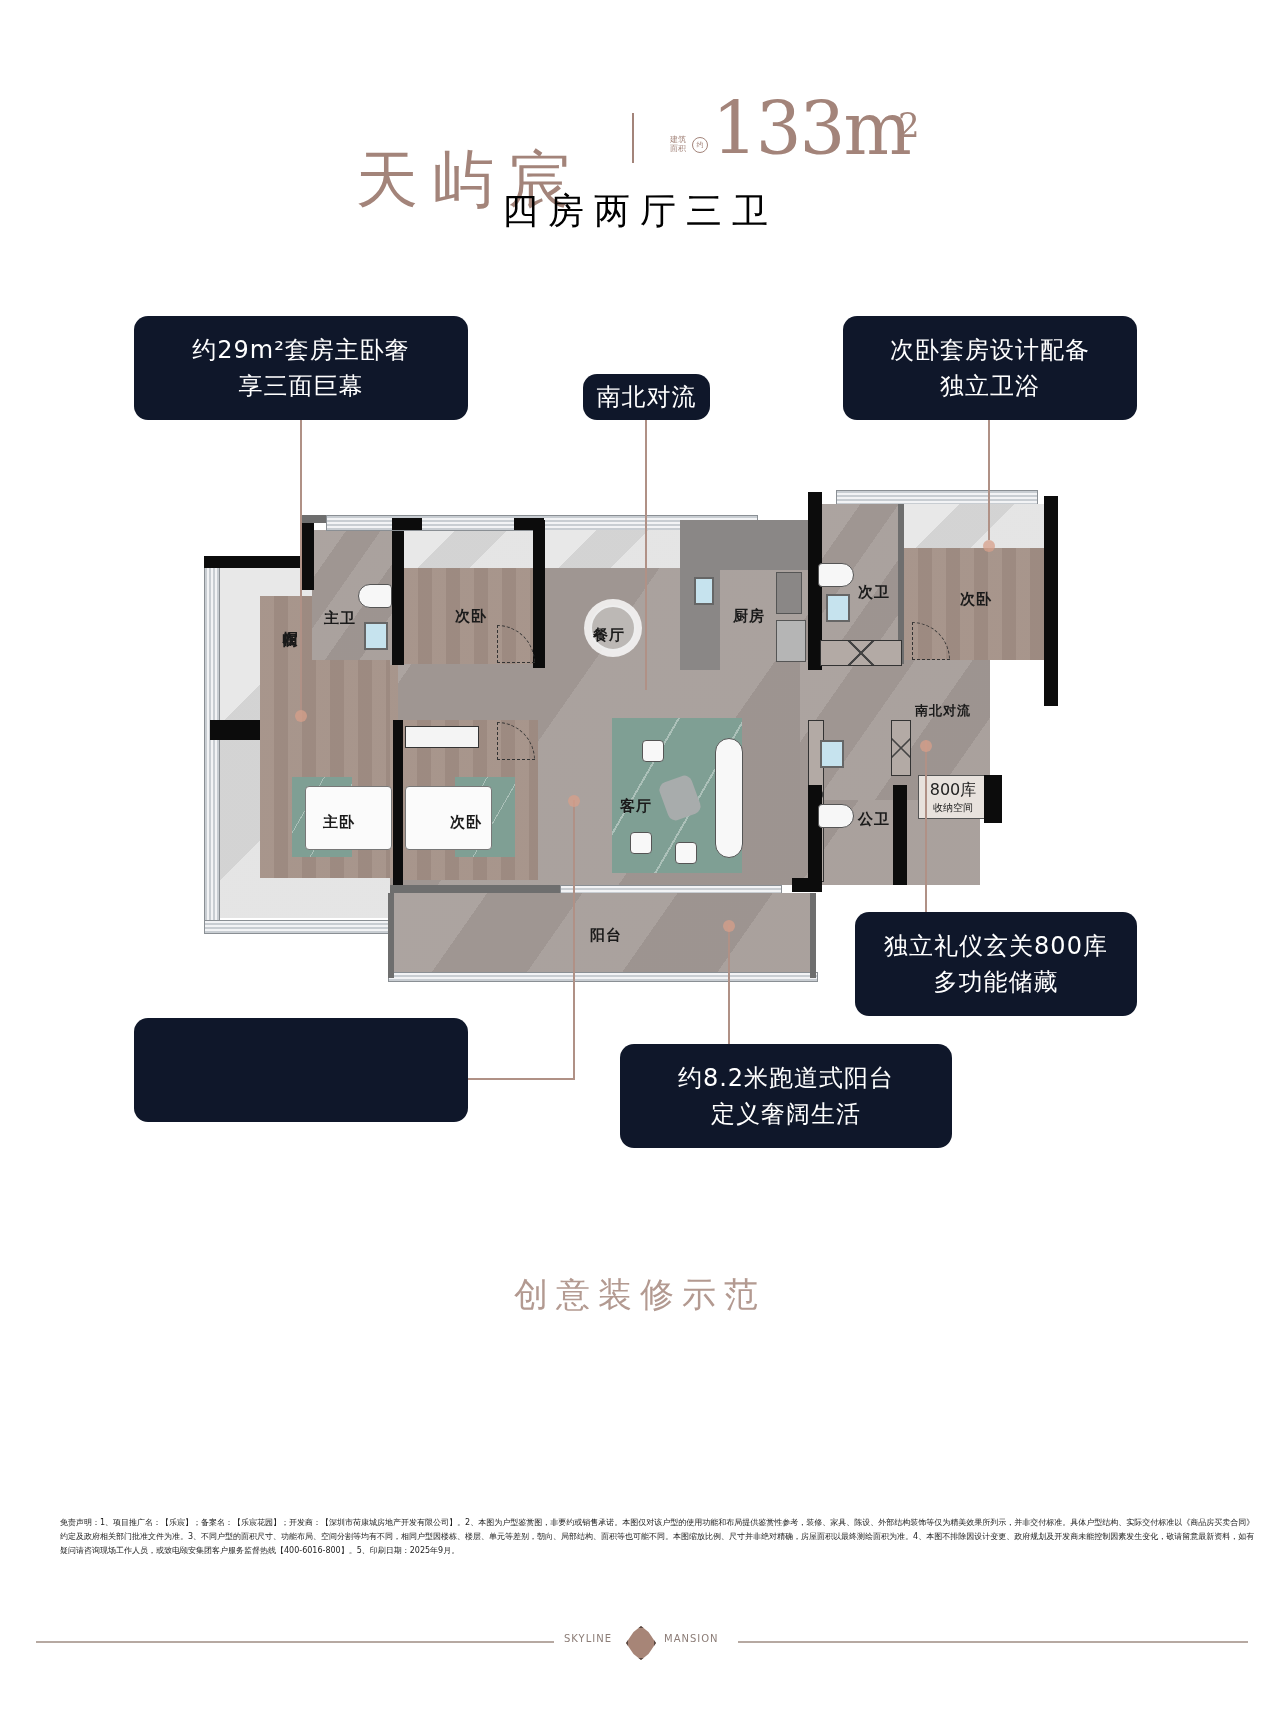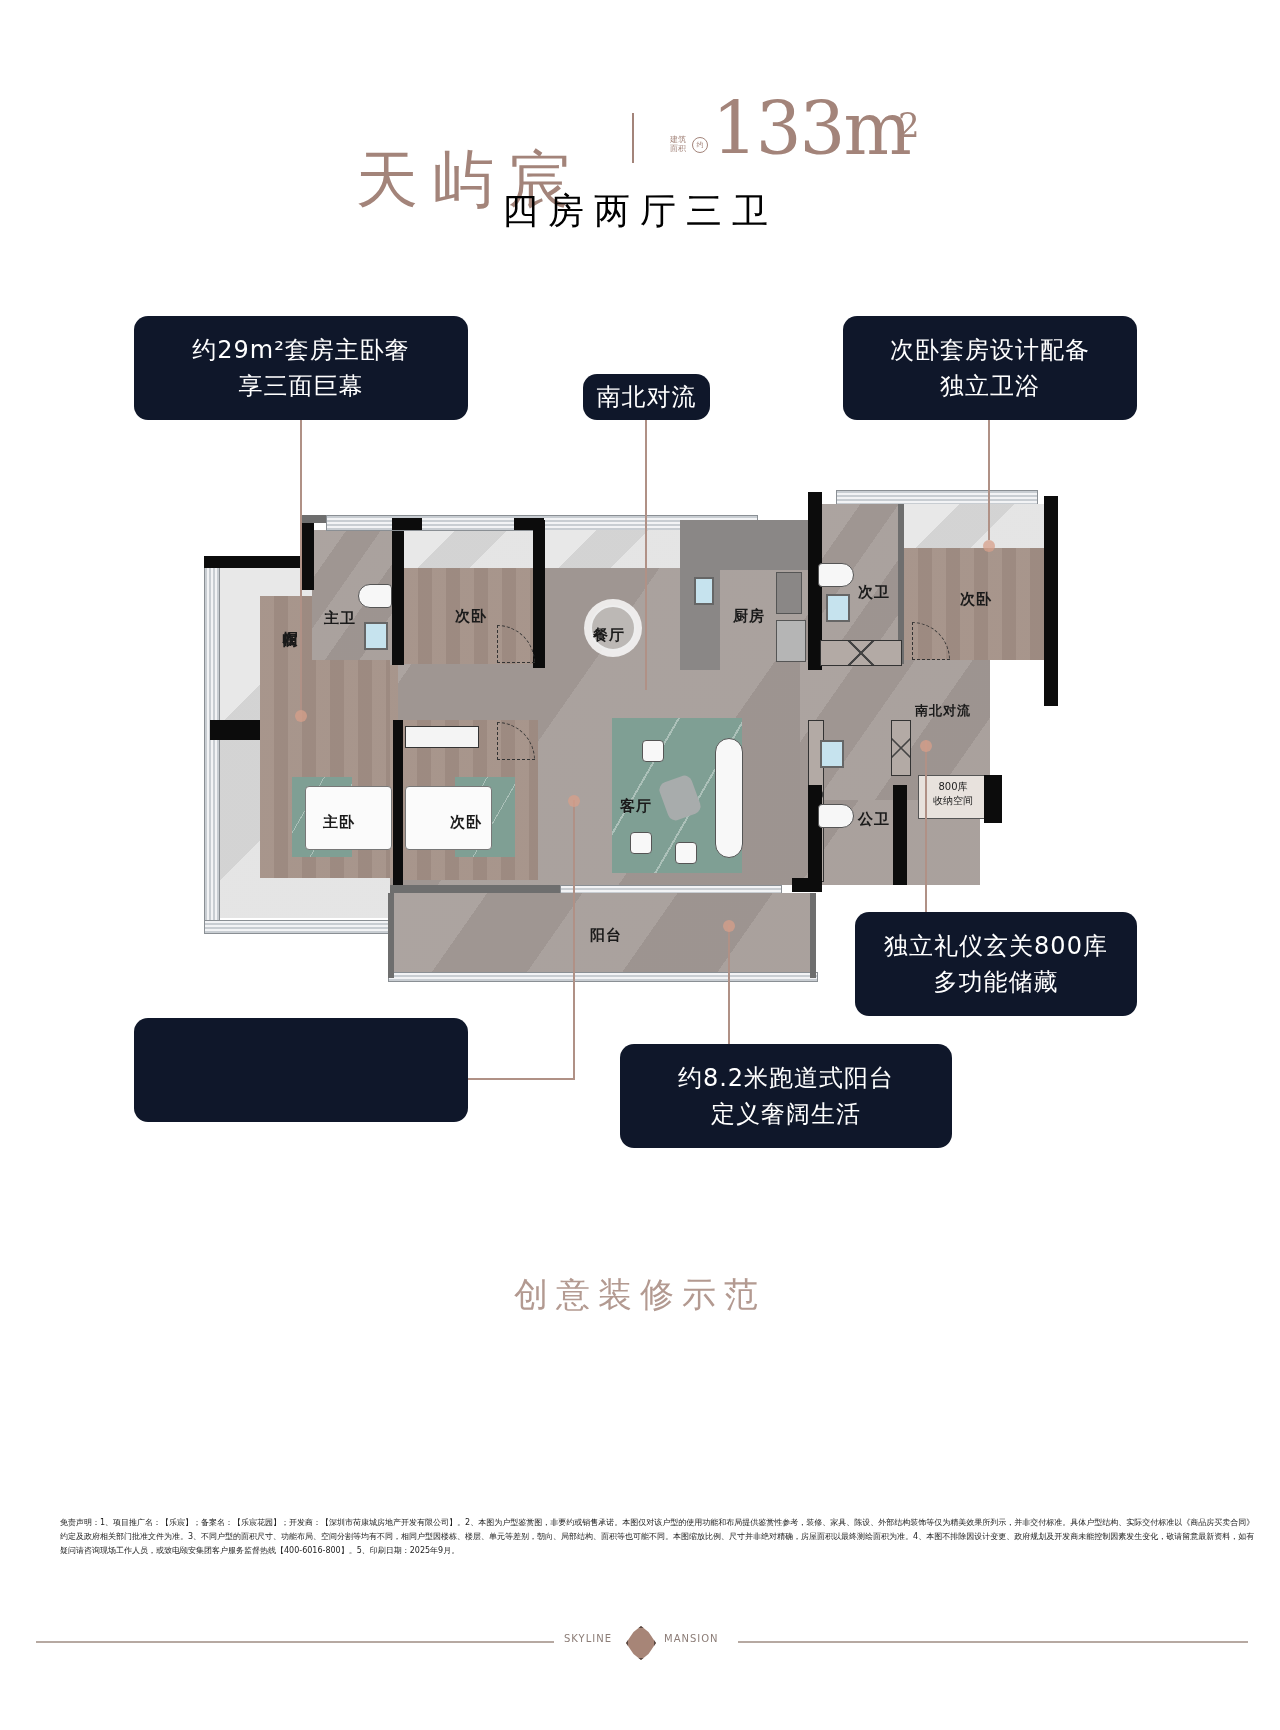--- a/index.html
+++ b/index.html
@@ -128,21 +128,21 @@
   <div class="room-label" style="left:858px;top:583px;">次卫</div>
   <div class="zone marble-light" style="left:904px;top:504px;width:140px;height:44px;"></div>
   <div class="zone wood" style="left:904px;top:548px;width:140px;height:112px;"></div>
   <div class="wall" style="left:1044px;top:496px;width:14px;height:210px;"></div>
   <div class="room-label" style="left:960px;top:590px;">次卧</div>
   <div class="door-arc" style="left:912px;top:622px;width:36px;height:36px;"></div>
 
   <div class="room-label" style="left:915px;top:702px;font-size:13px;">南北对流</div>
   <div class="cabinet" style="left:891px;top:720px;width:18px;height:54px;"></div>
   <div class="zone" style="left:918px;top:775px;width:68px;height:42px;background:#e8e2dd;border:1px solid #555;">
-    <div style="font-size:10px;text-align:center;color:#222;margin-top:4px;">800库</div>
+    <div style="font-size:16px;text-align:center;color:#222;margin-top:4px;">800库</div>
     <div style="font-size:10px;text-align:center;color:#222;">收纳空间</div>
   </div>
   <div class="wall" style="left:984px;top:775px;width:18px;height:48px;"></div>
 
   <div class="cabinet" style="left:808px;top:720px;width:14px;height:160px;"></div>
   <div class="wall" style="left:808px;top:785px;width:14px;height:100px;"></div>
   <div class="sink" style="left:820px;top:740px;width:20px;height:24px;"></div>
   <div class="fixture" style="left:818px;top:804px;width:34px;height:22px;border-radius:4px 12px 12px 4px;"></div>
   <div class="room-label" style="left:858px;top:810px;">公卫</div>
   <div class="wall" style="left:893px;top:785px;width:14px;height:100px;"></div>

